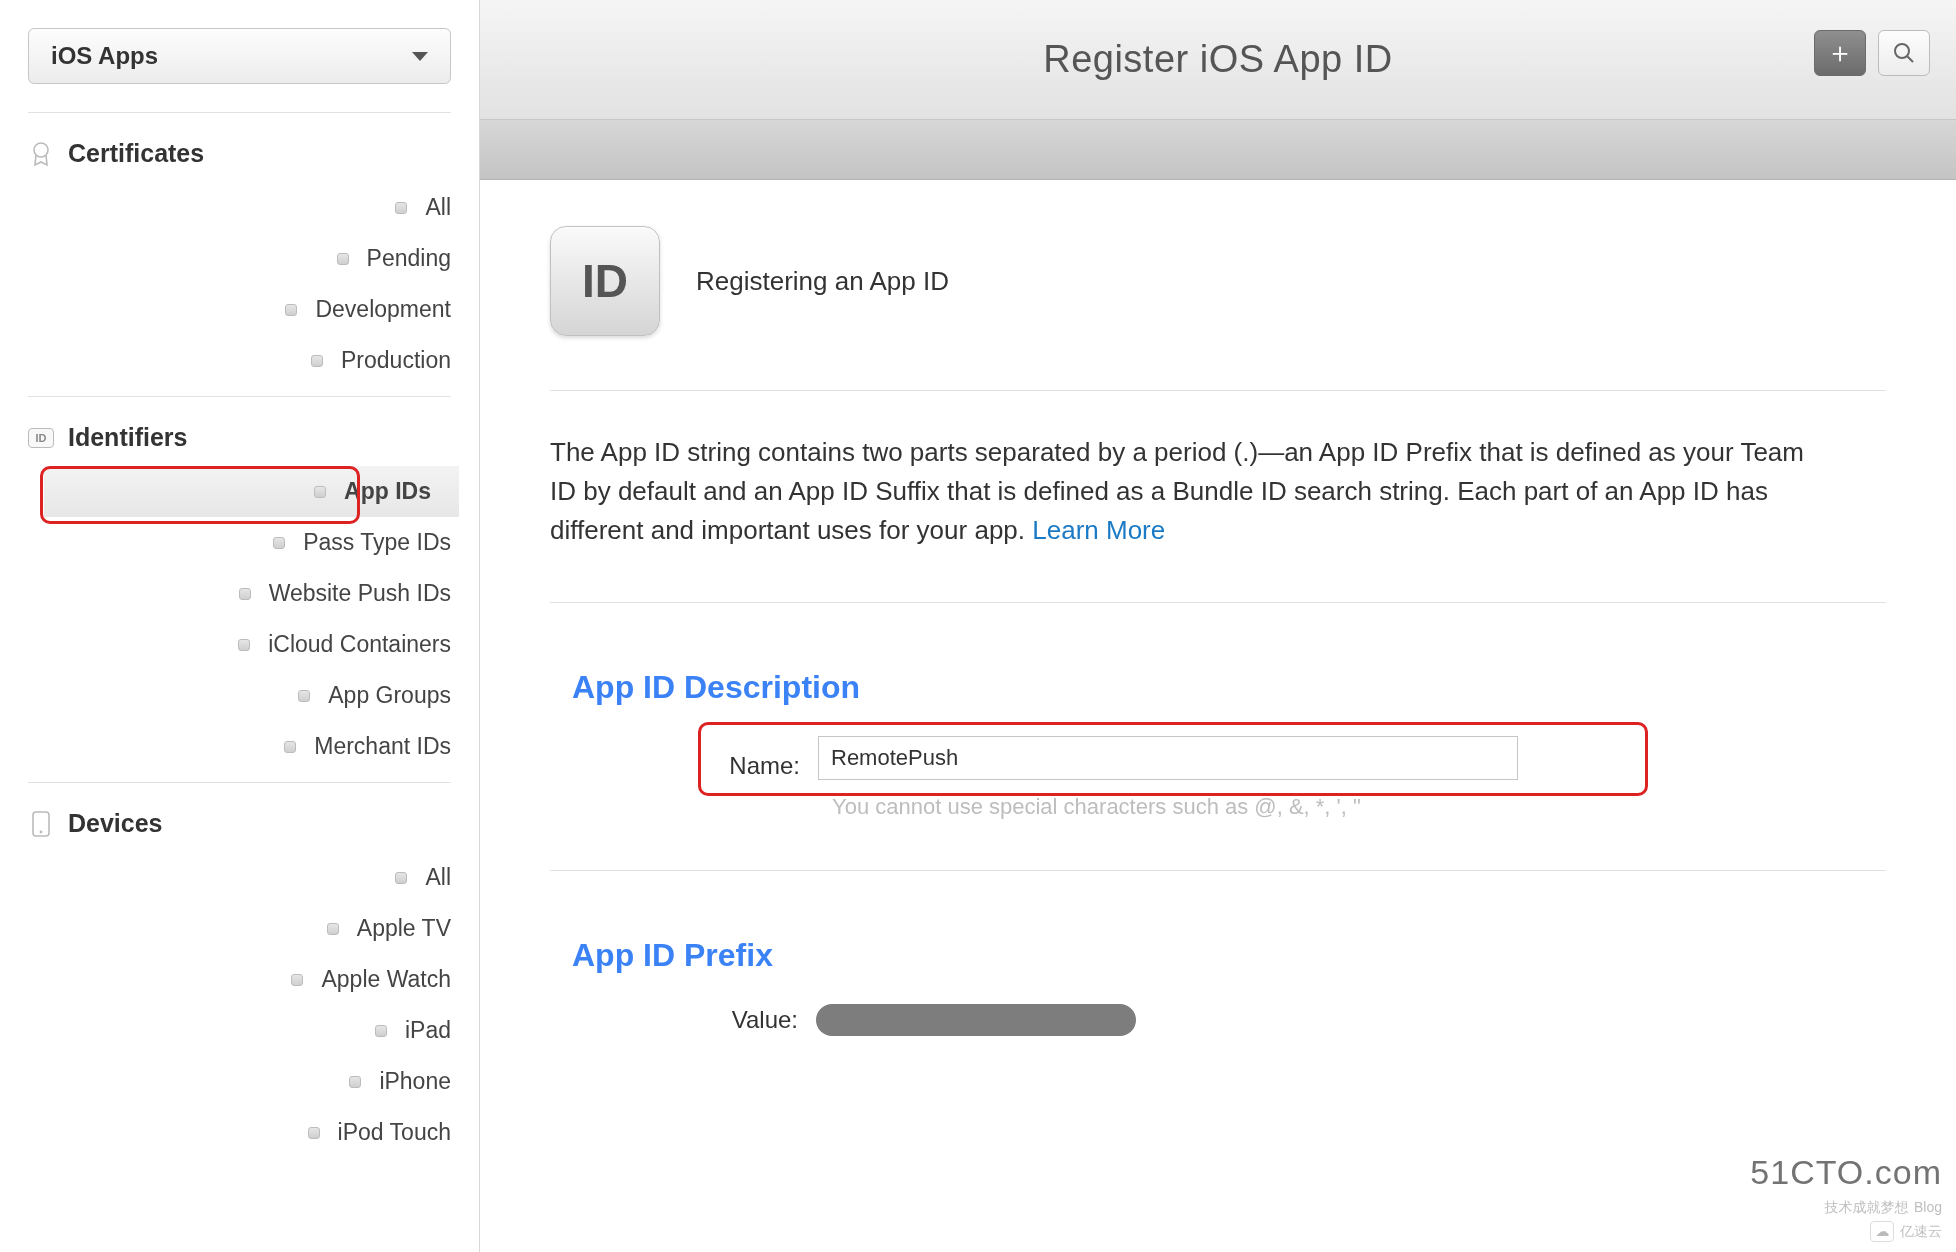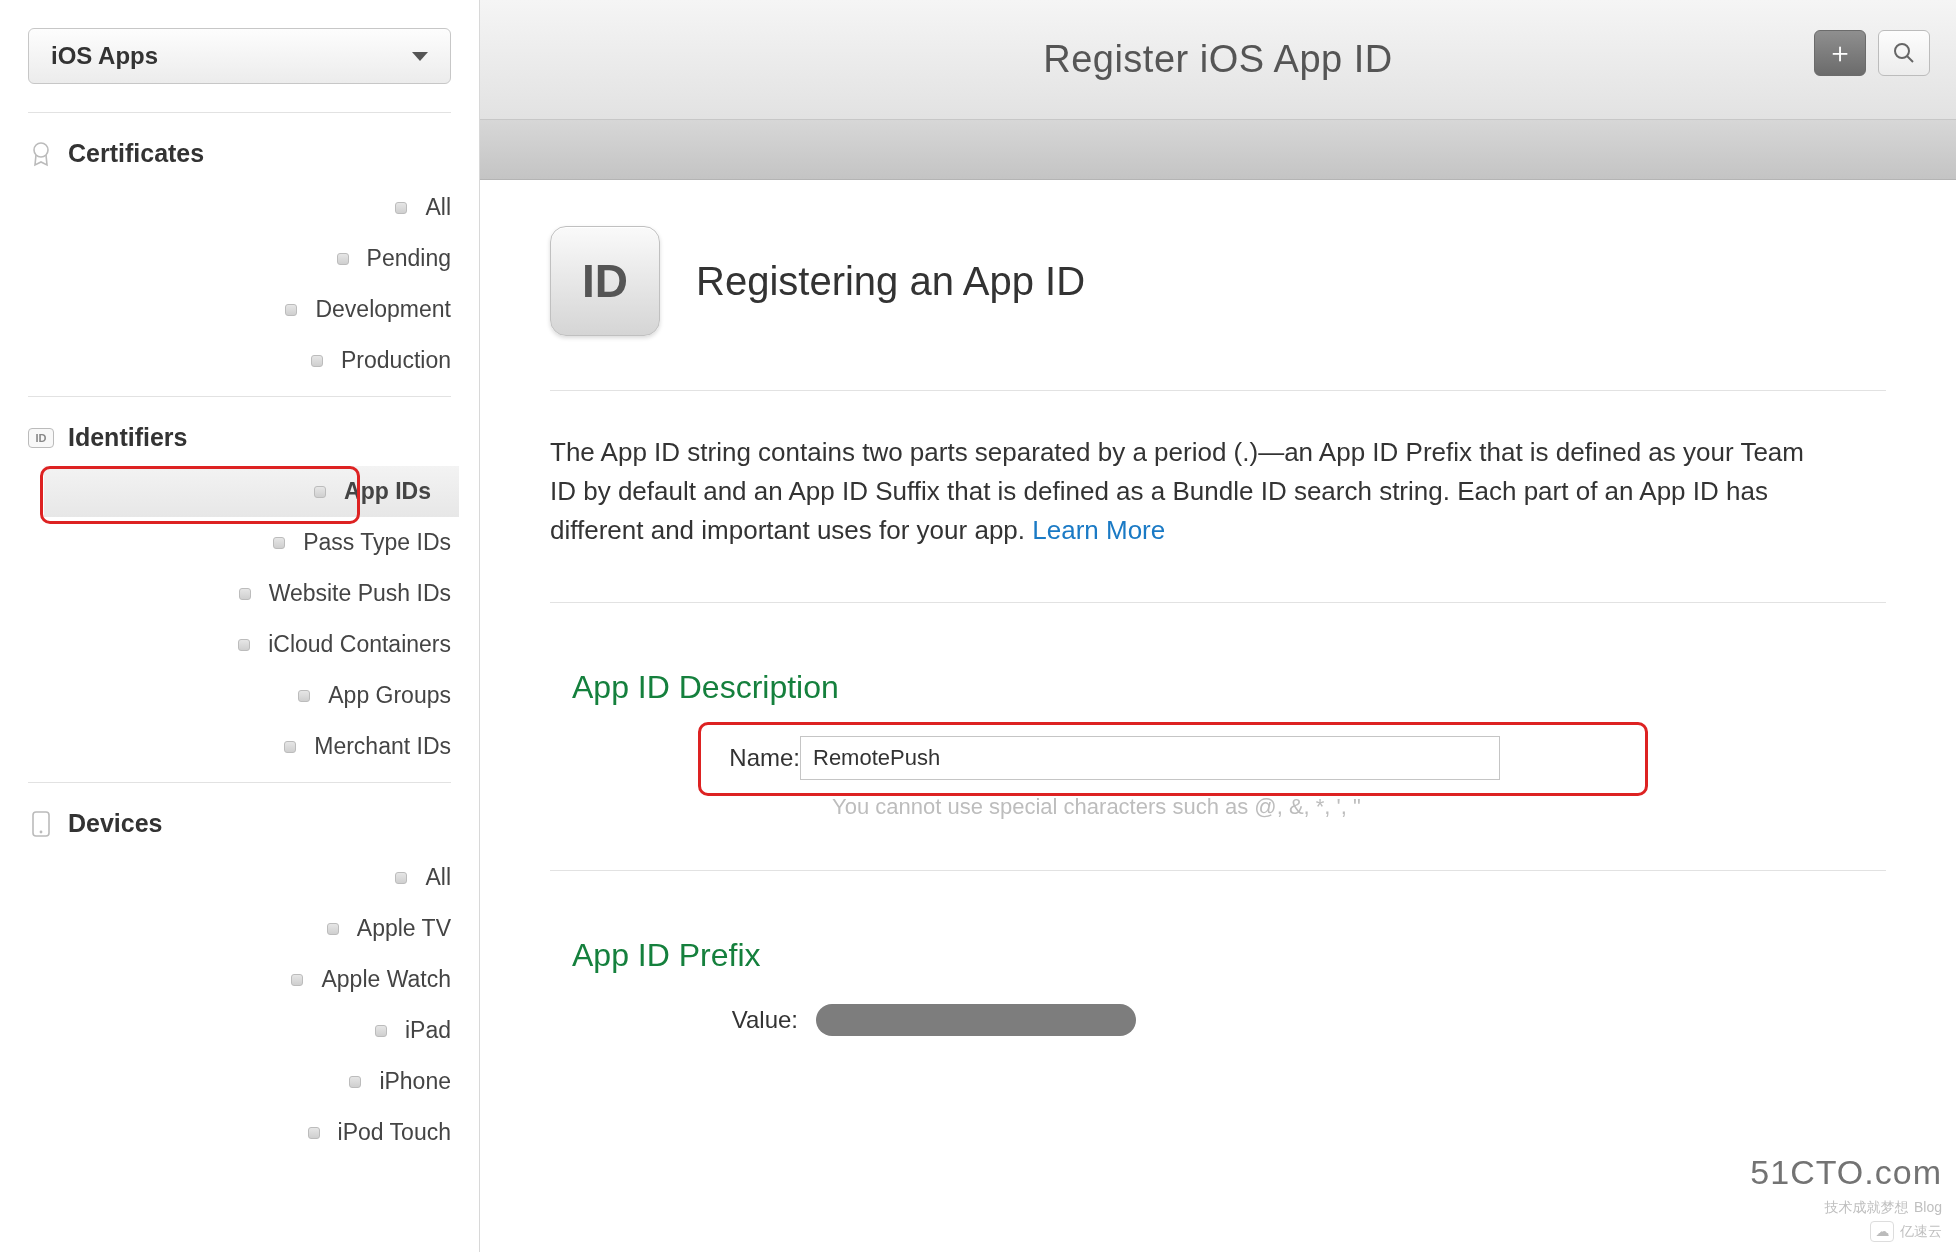--- a/index.html
+++ b/index.html
@@ -153,31 +153,31 @@
   .hero { display:flex; align-items:center; gap:36px; padding: 10px 0 48px 0; }
   .id-tile {
     width: 110px; height: 110px;
     border-radius: 16px;
     background: linear-gradient(#fafafa,#d5d5d5);
     border:1px solid #c0c0c0;
     display:flex; align-items:center; justify-content:center;
     font-size: 46px; font-weight:700; color:#555;
     box-shadow: 0 2px 4px rgba(0,0,0,.15), inset 0 1px 0 #fff;
   }
-  .hero h2 { font-size: 40px; font-weight:400; color:#333; }
+  .hero h2 { font-size: 26px; font-weight:400; color:#333; }
   hr.divider { border:none; border-top:1px solid #e2e2e2; margin: 6px 0 42px 0;}
   .intro {
     font-size: 26px; line-height: 1.5; color:#333; max-width: 1260px;
     padding-bottom: 46px;
   }
   .intro a { color:#1a7ac5; text-decoration:none; cursor:pointer;}
 
-  .section-title { font-size: 32px; font-weight:400; color:#15803d; padding: 24px 0 30px 22px;}
+  .section-title { font-size: 32px; font-weight:700; color:#3b82f6; padding: 24px 0 30px 22px;}
   .field-row {
-    display:flex; align-items:center; 
+    display:flex; align-items:flex-end; gap:18px;
     padding-left: 160px;
     position:relative;
   }
   .field-label { font-size:24px; color:#333; min-width:90px; text-align:right;}
   .text-input {
     width: 700px; height: 44px;
     border:1px solid #c5c5c5;
     padding: 0 12px;
     font-size: 22px;
     color:#333;

